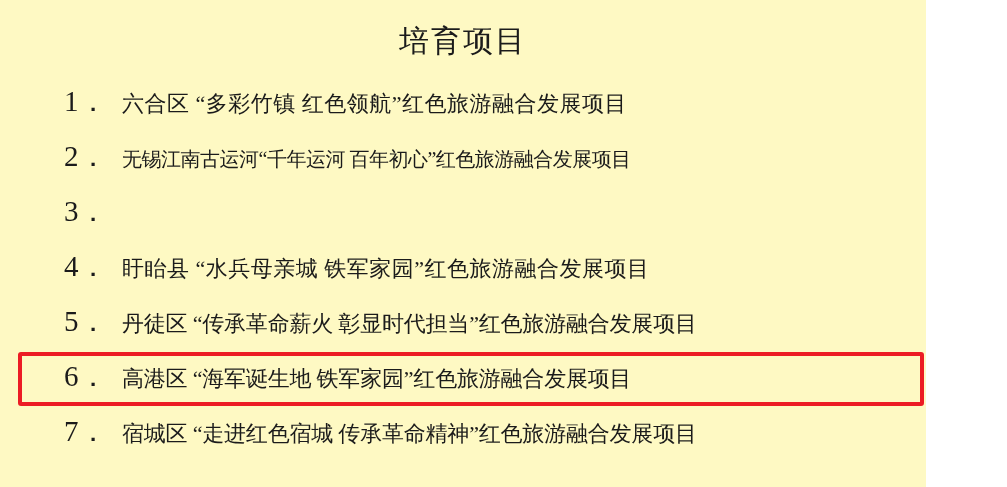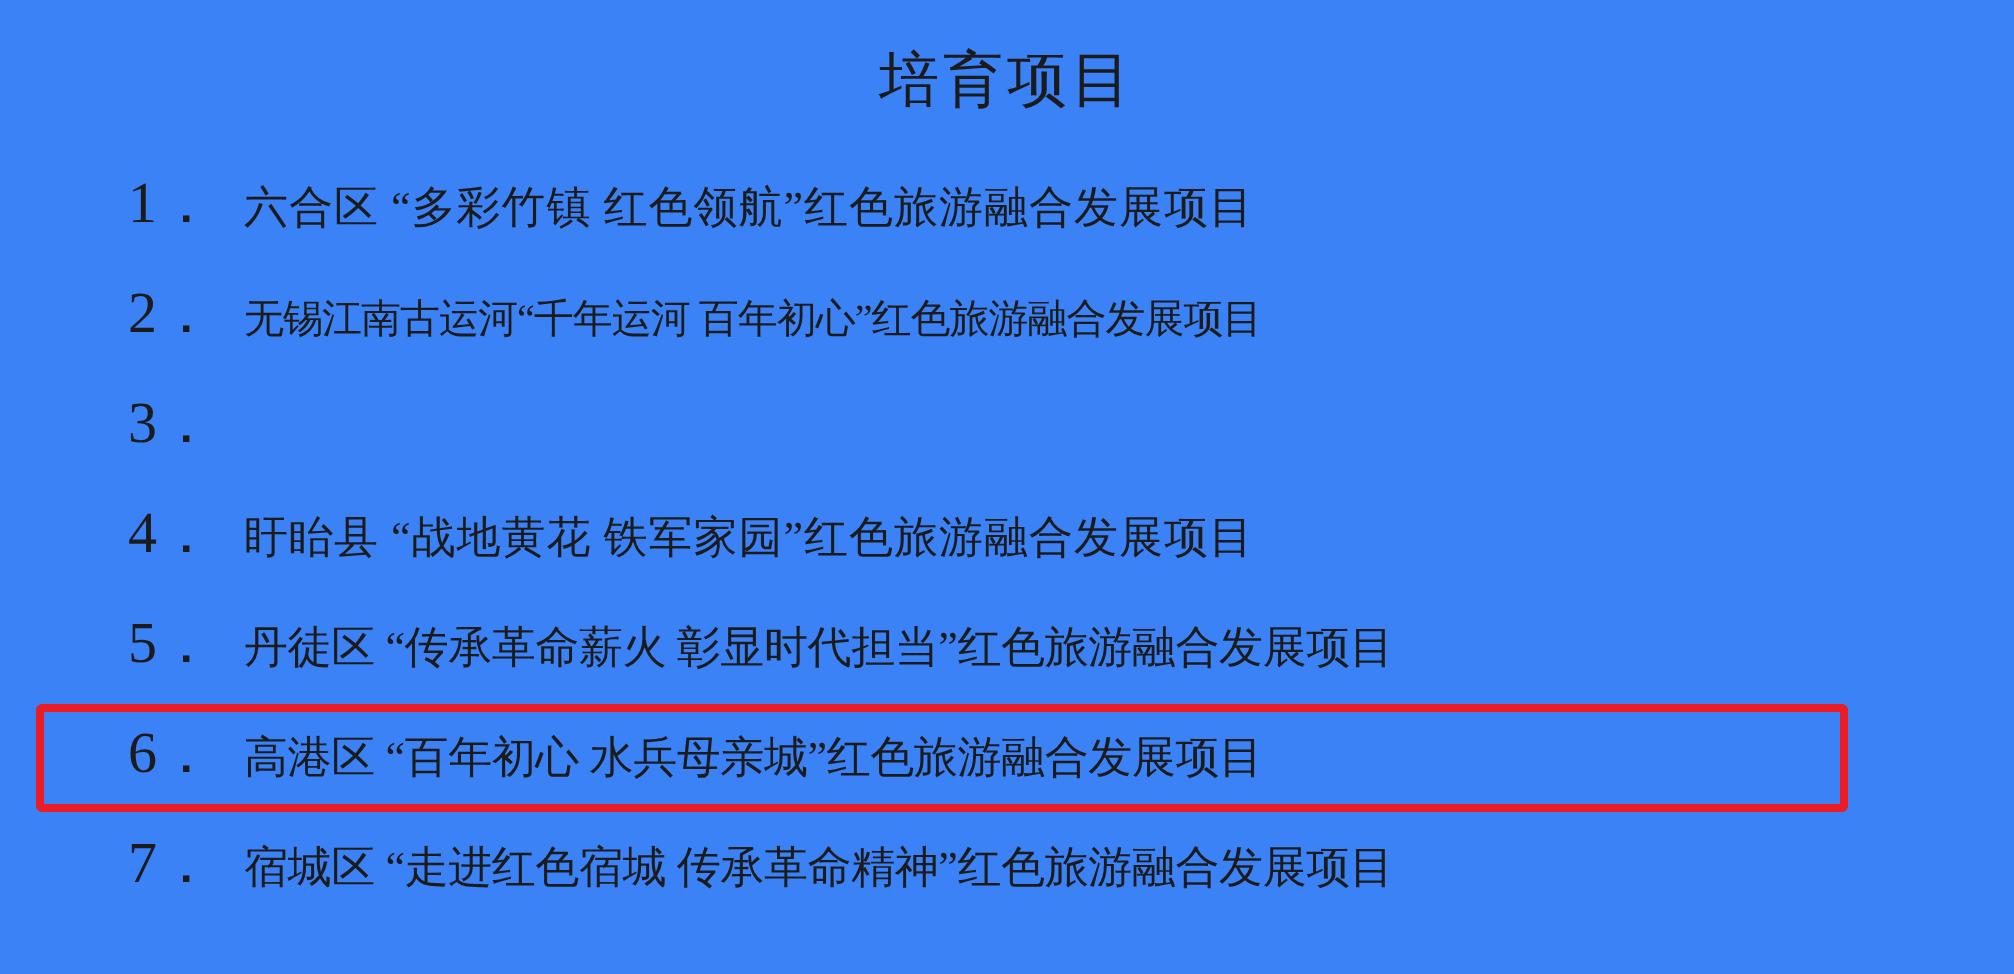--- a/index.html
+++ b/index.html
@@ -9,23 +9,23 @@
   body {
     width: 1007px;
     height: 487px;
     background: #ffffff;
     font-family: "Liberation Serif", "DejaVu Serif", serif;
     color: #1a1a1a;
     overflow: hidden;
   }
   .page {
     position: relative;
-    width: 1007px;
+    width: 926px;
     height: 487px;
-    background: #3b82f6;
+    background: #fef9c3;
   }
   .doc-title {
     text-align: center;
     font-size: 30px;
     line-height: 1;
     letter-spacing: 2px;
     padding-top: 26px;
     color: #1b1b1b;
     font-weight: normal;
   }
@@ -93,31 +93,31 @@
       <span class="num">2．</span>
       <span class="text">无锡江南古运河“千年运河 百年初心”红色旅游融合发展项目</span>
     </div>
 
     <div class="row">
       <span class="num">3．</span>
     </div>
 
     <div class="row">
       <span class="num">4．</span>
-      <span class="text">盱眙县 “战地黄花 铁军家园”红色旅游融合发展项目</span>
+      <span class="text">盱眙县 “水兵母亲城 铁军家园”红色旅游融合发展项目</span>
     </div>
 
     <div class="row compact">
       <span class="num">5．</span>
       <span class="text">丹徒区 “传承革命薪火 彰显时代担当”红色旅游融合发展项目</span>
     </div>
 
     <div class="row compact">
       <span class="num">6．</span>
-      <span class="text">高港区 “百年初心 水兵母亲城”红色旅游融合发展项目</span>
+      <span class="text">高港区 “海军诞生地 铁军家园”红色旅游融合发展项目</span>
     </div>
 
     <div class="row compact">
       <span class="num">7．</span>
       <span class="text">宿城区 “走进红色宿城 传承革命精神”红色旅游融合发展项目</span>
     </div>
 
   </div>
 
   <div class="highlight-box"></div>

